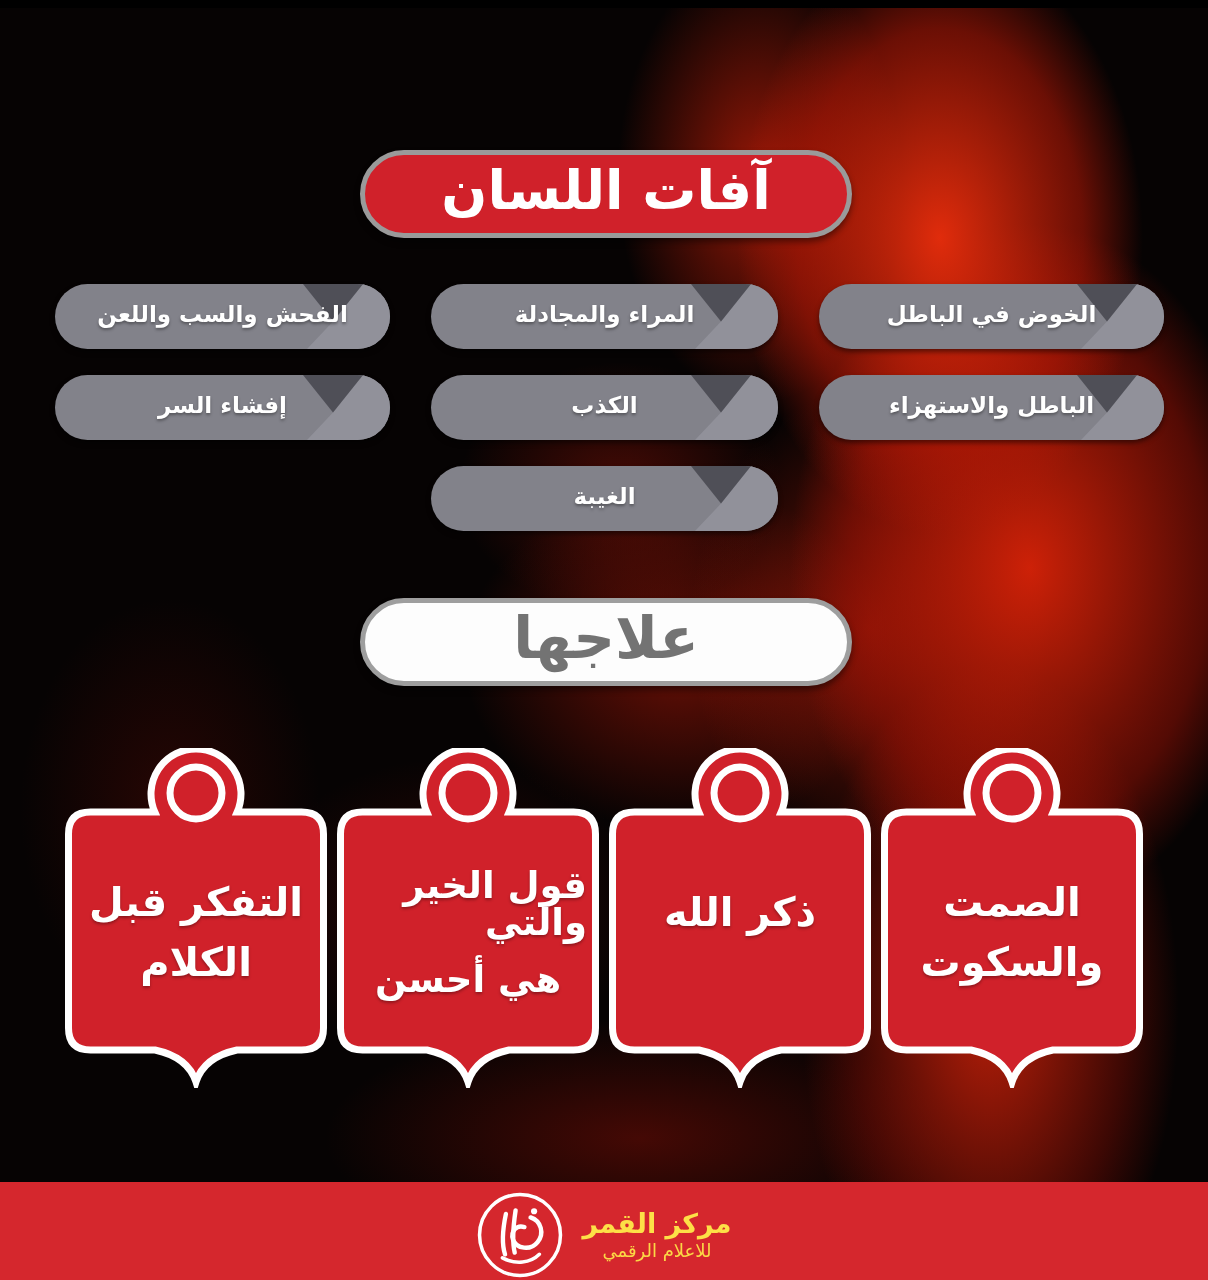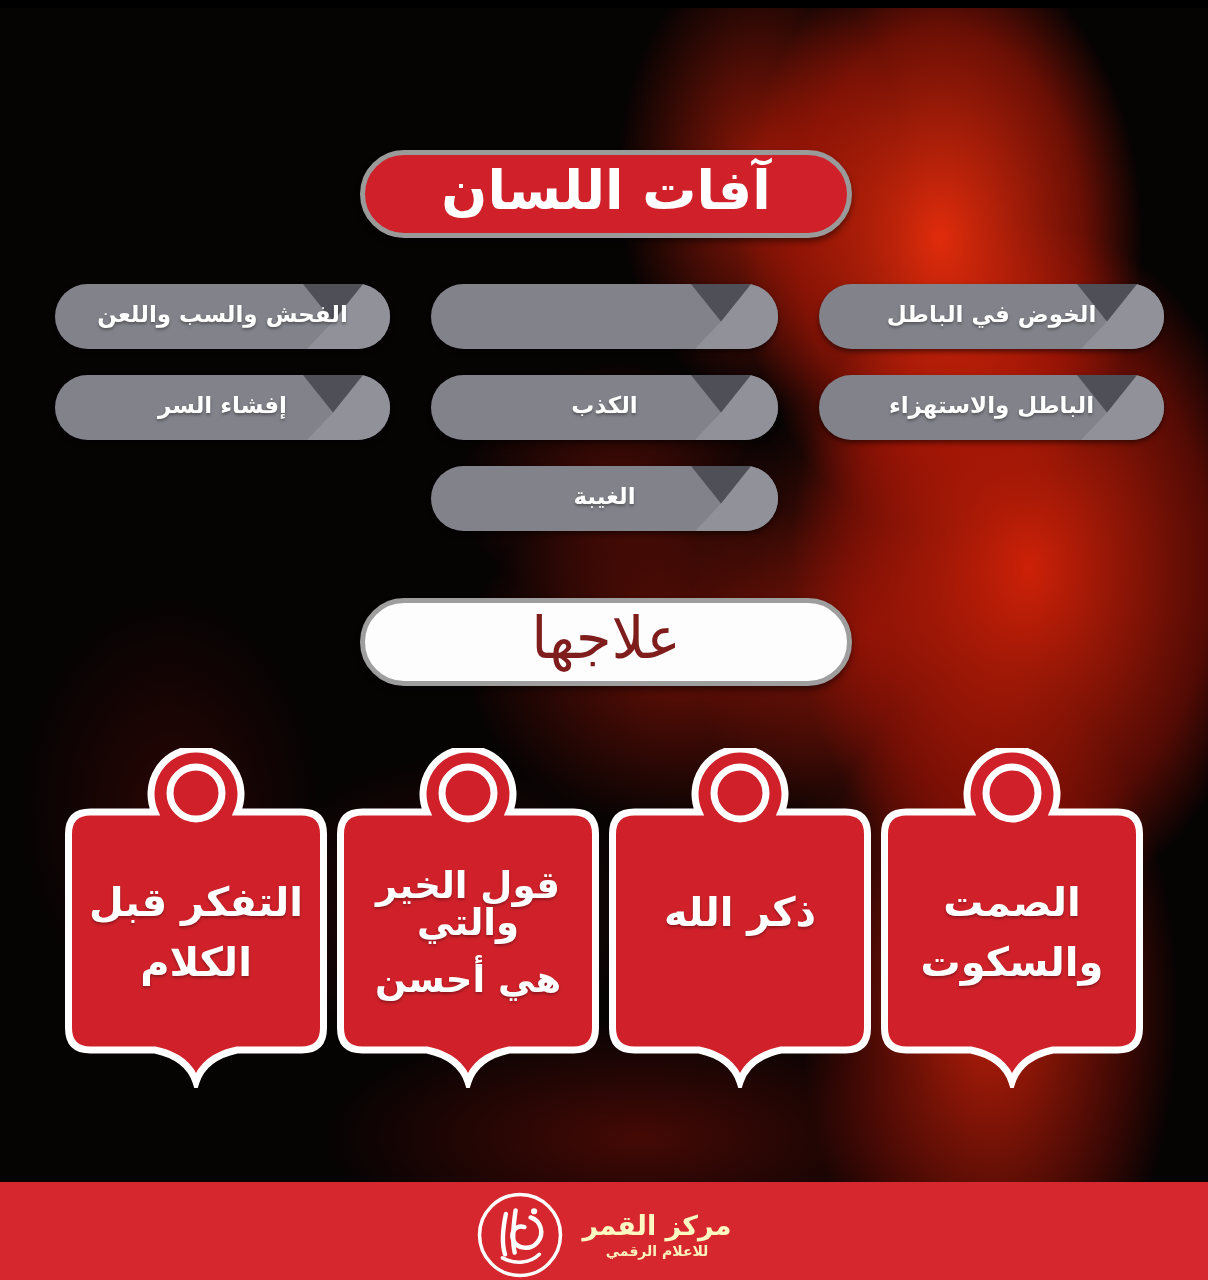--- a/index.html
+++ b/index.html
@@ -46,45 +46,45 @@
     text-shadow:0 2px 3px rgba(0,0,0,.35);padding-bottom:4px;
   }
   .cell-mid{grid-column:2;}
   
   .cure-banner{
     position:absolute;left:360px;top:590px;width:492px;height:88px;box-sizing:border-box;
     background:#fdfdfd;border:5px solid #9e9e9e;border-radius:48px;
     display:flex;align-items:center;justify-content:center;
     box-shadow:0 4px 6px rgba(0,0,0,.45);
   }
-  .cure-banner span{color:#7f1d1d;font-size:58px;font-weight:normal;line-height:1;padding-bottom:8px;}
+  .cure-banner span{color:#737373;font-size:58px;font-weight:bold;line-height:1;padding-bottom:8px;}
   
   .cards-row{
     position:absolute;left:65px;top:740px;width:1078px;height:340px;
     display:flex;flex-direction:row;gap:10px;direction:rtl;
   }
   .card{position:relative;width:262px;height:340px;}
   .card svg.tag{position:absolute;inset:0;width:262px;height:340px;}
   .card-text{
     position:absolute;left:12px;right:12px;top:72px;bottom:44px;
     display:flex;flex-direction:column;align-items:center;justify-content:center;gap:20px;
-    color:#fff;font-weight:bold;font-size:40px;line-height:1;text-align:center;
+    color:#fff;font-weight:bold;font-size:40px;line-height:1;
     text-shadow:0 2px 3px rgba(0,0,0,.3);
   }
   .card-text span:empty{display:none;}
   
   .footer{
     position:absolute;left:0;right:0;bottom:0;height:106px;background:#d5272d;
     display:flex;align-items:center;justify-content:center;
   }
   .logo-lockup{display:flex;align-items:center;gap:18px;direction:ltr;}
   .logo-lockup svg{width:88px;height:88px;}
-  .logo-text{display:flex;flex-direction:column;align-items:center;direction:rtl;color:#fef9c3;}
+  .logo-text{display:flex;flex-direction:column;align-items:center;direction:rtl;color:#fde047;}
   .logo-text .org{font-size:27px;font-weight:bold;line-height:1.2;}
-  .logo-text .tag{font-size:14px;font-weight:bold;opacity:.96;line-height:1.2;}
+  .logo-text .tag{font-size:18px;font-weight:normal;opacity:.96;line-height:1.2;}
 </style>
 </head>
 <body dir="rtl">
 
 <div class="canvas">
 
   <div class="title-banner">
     <span>آفات اللسان</span>
   </div>
 
@@ -96,20 +96,21 @@
           <polygon points="33,0 93,0 63,37" fill="#4f4f57"></polygon>
         </svg>
       <span class="pill-label">الخوض في الباطل</span>
     </div>
 
     <div class="pill">
       <svg class="chev" viewBox="0 0 120 64" preserveAspectRatio="none">
           <polygon points="93,0 120,0 120,64 37,64 63,37" fill="#91919a"></polygon>
           <polygon points="33,0 93,0 63,37" fill="#4f4f57"></polygon>
         </svg>
+      <span class="pill-label">المراء والمجادلة</span>
     </div>
 
     <div class="pill">
       <svg class="chev" viewBox="0 0 120 64" preserveAspectRatio="none">
           <polygon points="93,0 120,0 120,64 37,64 63,37" fill="#91919a"></polygon>
           <polygon points="33,0 93,0 63,37" fill="#4f4f57"></polygon>
         </svg>
       <span class="pill-label">الفحش والسب واللعن</span>
     </div>
 

